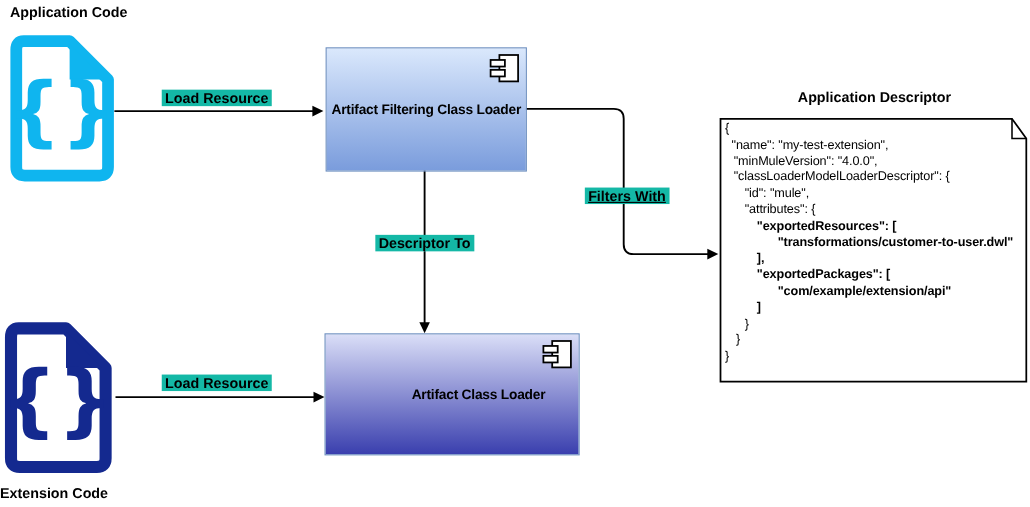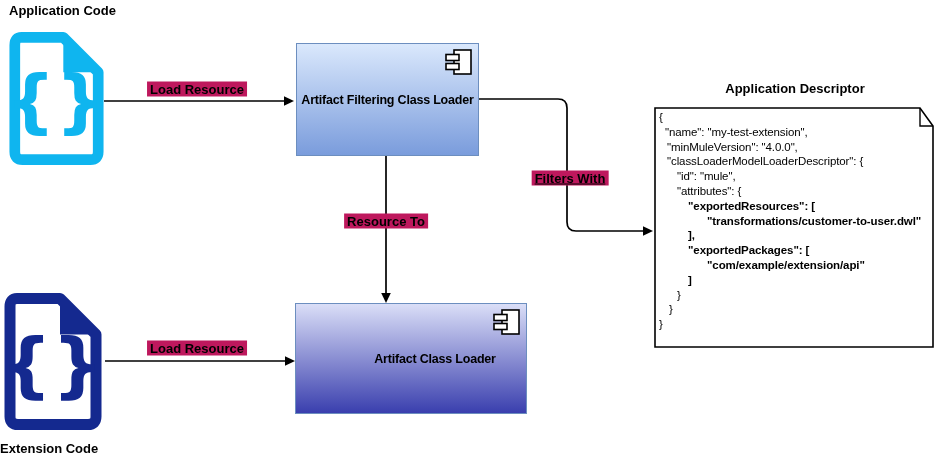--- a/index.html
+++ b/index.html
@@ -20,21 +20,21 @@
   }
   .box-bottom {
     left:295px; top:303px; width:182px; height:109px;
     background:linear-gradient(var(--artifact-box-gradient-top), var(--artifact-box-gradient-bottom));
     padding-left:48px;
   }
   .component-glyph { position:absolute; top:4px; right:5px; }
   .overlay { position:absolute; left:0; top:0; pointer-events:none; }
   .edge-label {
     position:absolute; transform:translate(-50%,-50%);
-    font-weight:bold; font-size:13px; background:#be185d; padding:0 3px; white-space:nowrap;
+    font-weight:bold; font-size:13px; background:#14b8a6; padding:0 3px; white-space:nowrap;
   }
   .doc-title { position:absolute; left:650px; top:81px; width:290px; text-align:center;
     font-weight:bold; font-size:13px; }
   .code { position:absolute; left:655px; top:110px; width:278px;
     font-size:11.5px; line-height:14.8px; letter-spacing:-0.1px; white-space:nowrap; }
   .code-line { height:14.8px; }
   .code-line.bold { font-weight:bold; }
 </style>
 </head>
 <body>
@@ -104,21 +104,21 @@
       <svg width="30" height="28" viewBox="0 0 30 28">
         <rect x="11" y="2" width="17" height="24" fill="#ffffff" stroke="#000000" stroke-width="1.6"></rect>
         <rect x="3" y="6.5" width="13" height="6" fill="#ffffff" stroke="#000000" stroke-width="1.6"></rect>
         <rect x="3" y="15.5" width="13" height="6" fill="#ffffff" stroke="#000000" stroke-width="1.6"></rect>
       </svg>
     </span>
   </div>
 
   <div class="edge-label" style="left:197px; top:89px;">Load Resource</div>
   <div class="edge-label" style="left:197px; top:348px;">Load Resource</div>
-  <div class="edge-label" style="left:386px; top:221px;">Resource To</div>
+  <div class="edge-label" style="left:386px; top:221px;">Descriptor To</div>
   <div class="edge-label" style="left:570px; top:178px;text-decoration:underline;">Filters With</div>
 
   <div class="doc-title">Application Descriptor</div>
   <div class="code">
       <div class="code-line" style="padding-left: 4px;">{</div>
       <div class="code-line" style="padding-left: 10px;">"name": "my-test-extension",</div>
       <div class="code-line" style="padding-left: 12px;">"minMuleVersion": "4.0.0",</div>
       <div class="code-line" style="padding-left: 12px;">"classLoaderModelLoaderDescriptor": {</div>
       <div class="code-line" style="padding-left: 22px;">"id": "mule",</div>
       <div class="code-line" style="padding-left: 22px;">"attributes": {</div>

